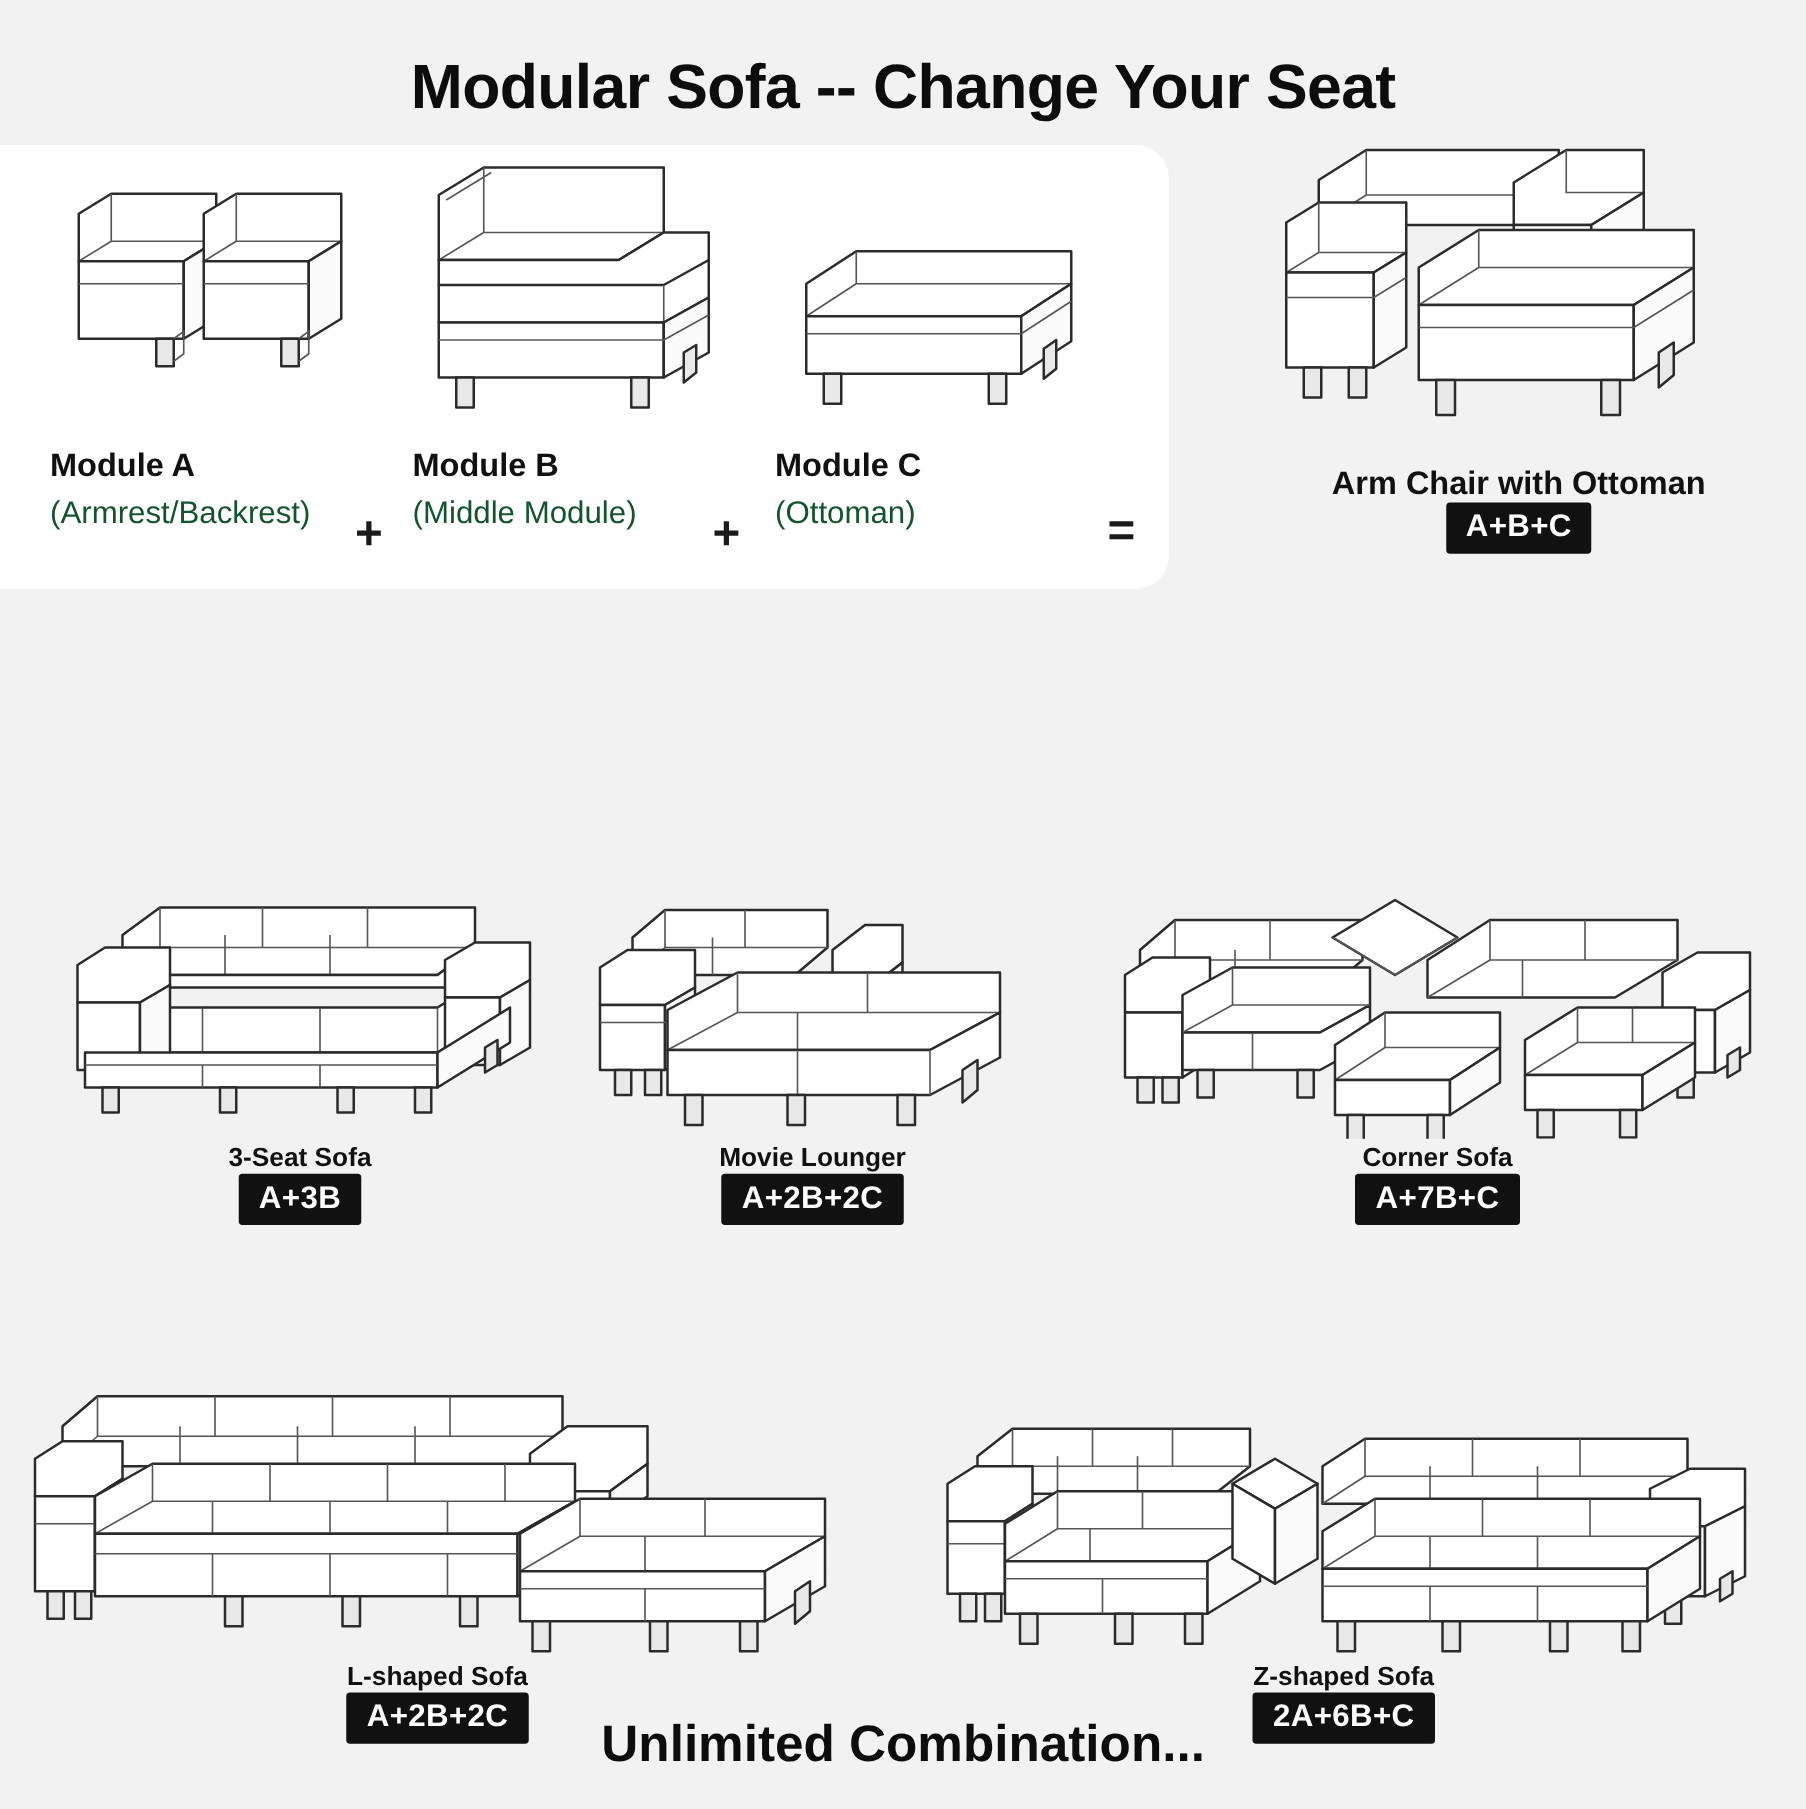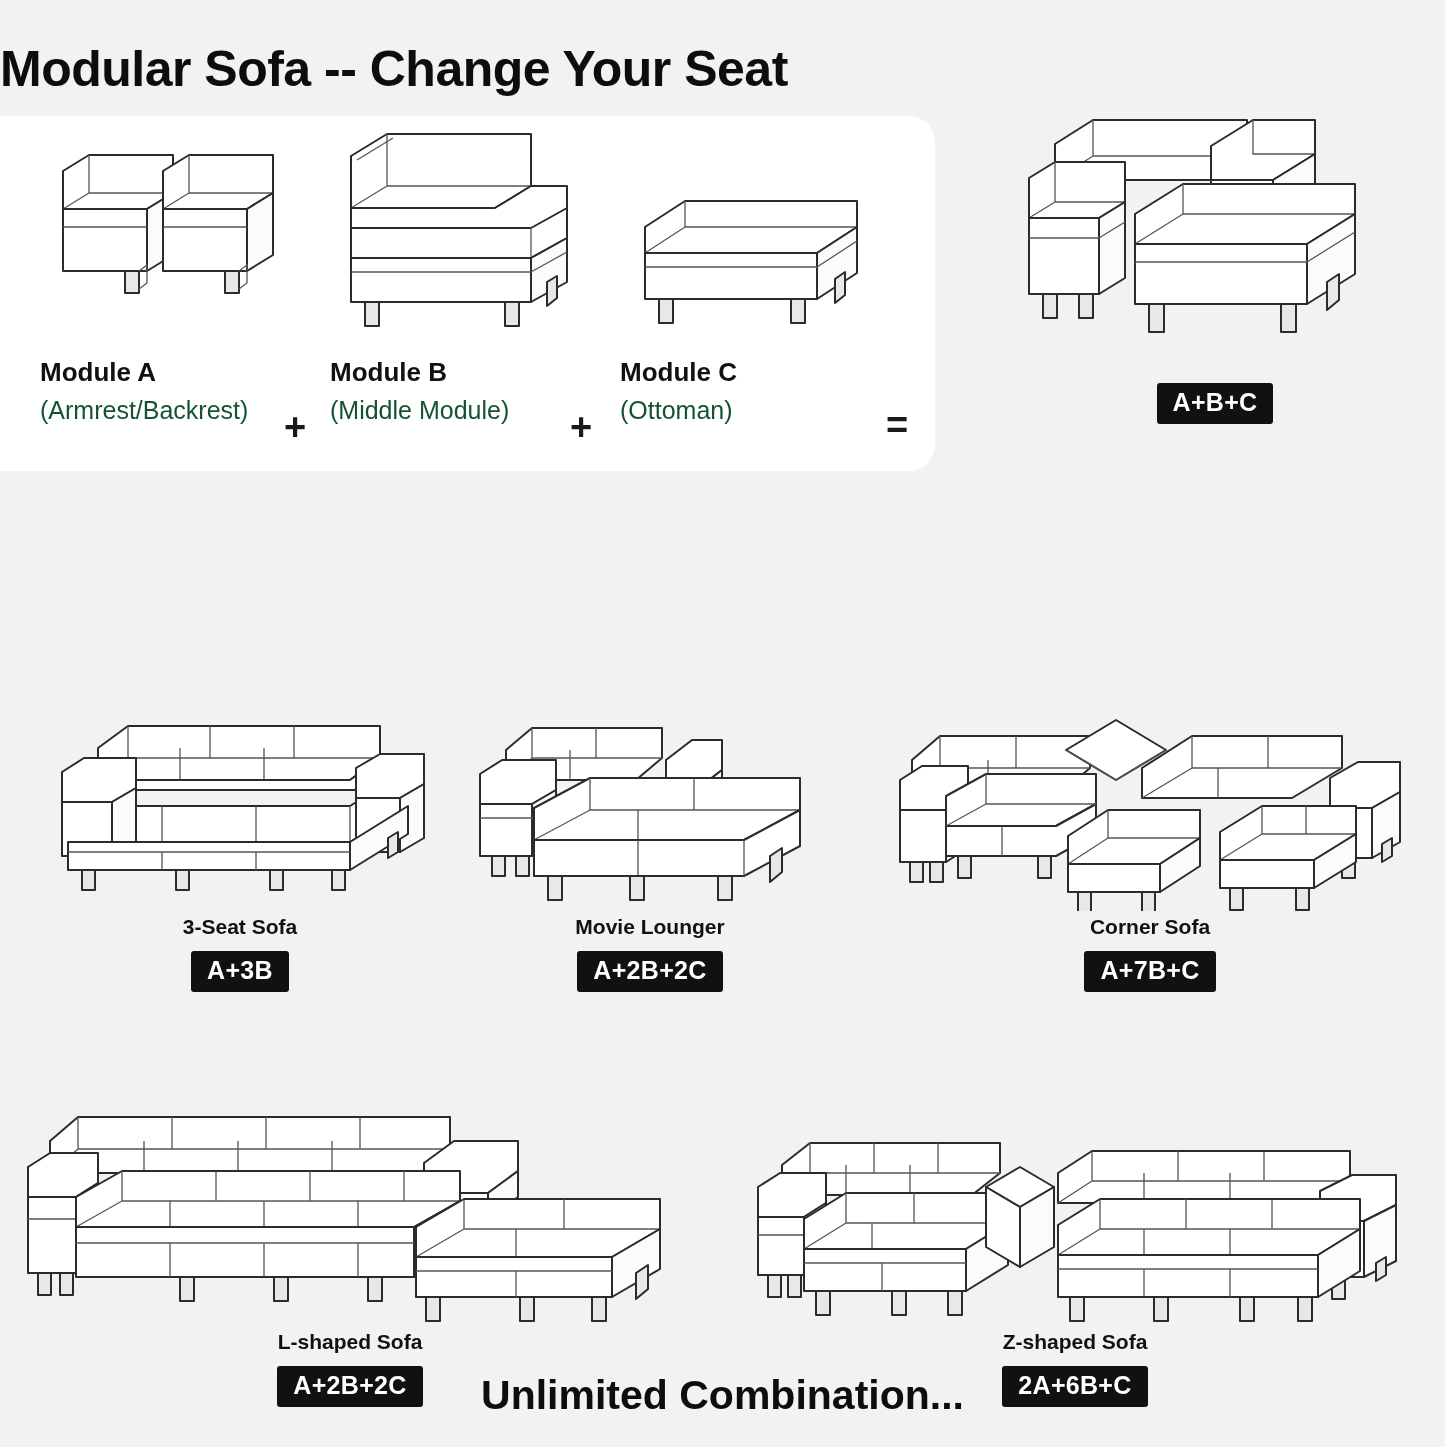--- a/index.html
+++ b/index.html
@@ -11,21 +11,21 @@
     width: 1445px;
     height: 1447px;
     font-family: "Liberation Sans", sans-serif;
     color: #111;
     position: relative;
     overflow: hidden;
   }
 
   
   .page-title {
-    text-align: left;
+    text-align: center;
     font-size: 50px;
     font-weight: bold;
     letter-spacing: -0.5px;
     padding-top: 40px;
     color: #0d0d0d;
   }
 
   
   .top-section {
     position: relative;
@@ -78,21 +78,20 @@
     font-weight: bold;
   }
   .code-badge {
     display: inline-block;
     background: #111111;
     color: #ffffff;
     font-size: 25px;
     font-weight: bold;
     padding: 5px 16px 7px 16px;
     border-radius: 3px;
-    margin-top: 12px;
     letter-spacing: 0.3px;
   }
 
   
   .row {
     position: relative;
   }
   .config {
     position: absolute;
     text-align: center;
@@ -229,20 +228,21 @@
         <path class="fl" d="M120 108 L168 78 L340 78 L340 108 L292 138 L120 138 Z"></path>
         <path class="thin" d="M168 78 L168 108 L340 108 M168 108 L120 138"></path>
         <path class="fl" d="M120 138 L292 138 L292 198 L120 198 Z"></path>
         <path class="fl2" d="M292 138 L340 108 L340 168 L292 198 Z"></path>
         <path class="thin" d="M120 156 L292 156 M292 156 L340 126"></path>
         <rect class="leg" x="134" y="198" width="15" height="28"></rect>
         <rect class="leg" x="266" y="198" width="15" height="28"></rect>
         <path class="leg" d="M312 176 L324 168 L324 194 L312 204 Z"></path>
       </svg>
     </div>
+    <div class="result-name">Arm Chair with Ottoman</div>
     <div class="code-badge">A+B+C</div>
   </div>
 </div>
 
 <div class="row" style="height:350px; margin-top:215px;">
 
   <div class="config" style="left:40px; top:0; width:400px;">
     <div class="config-art" style="height:205px;">
       <svg width="380" height="205" viewBox="0 0 380 205">
 

